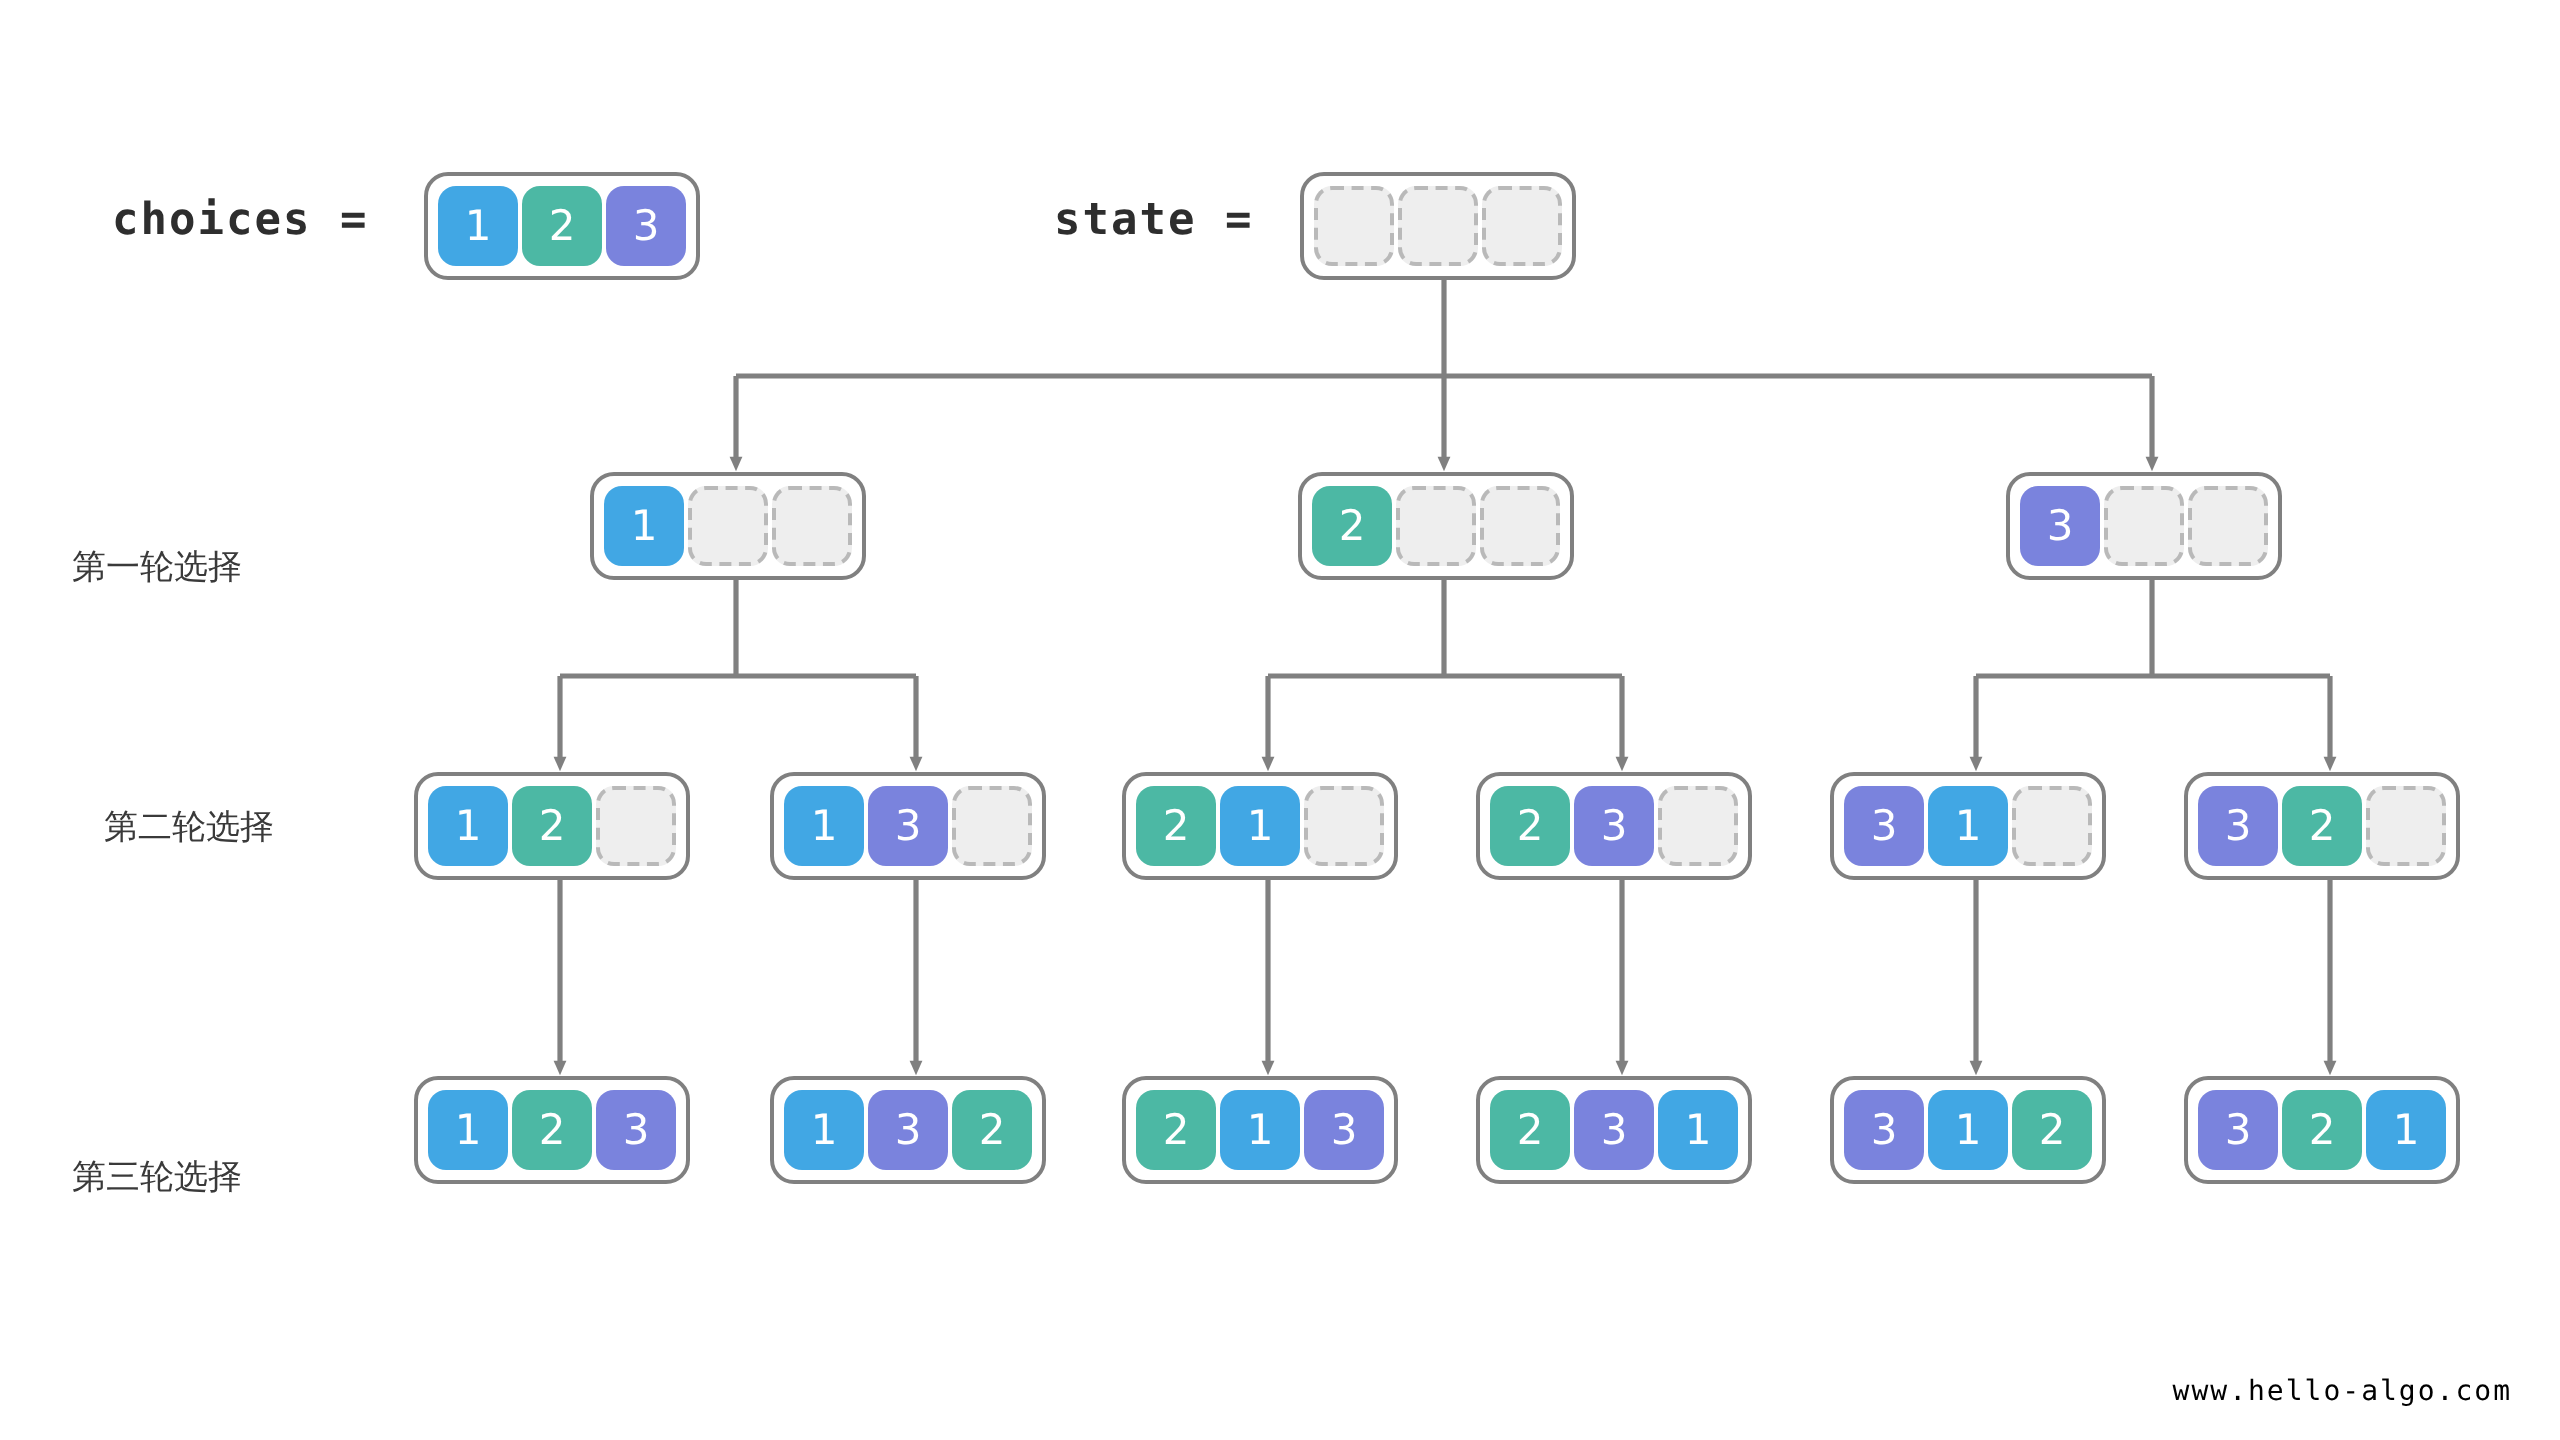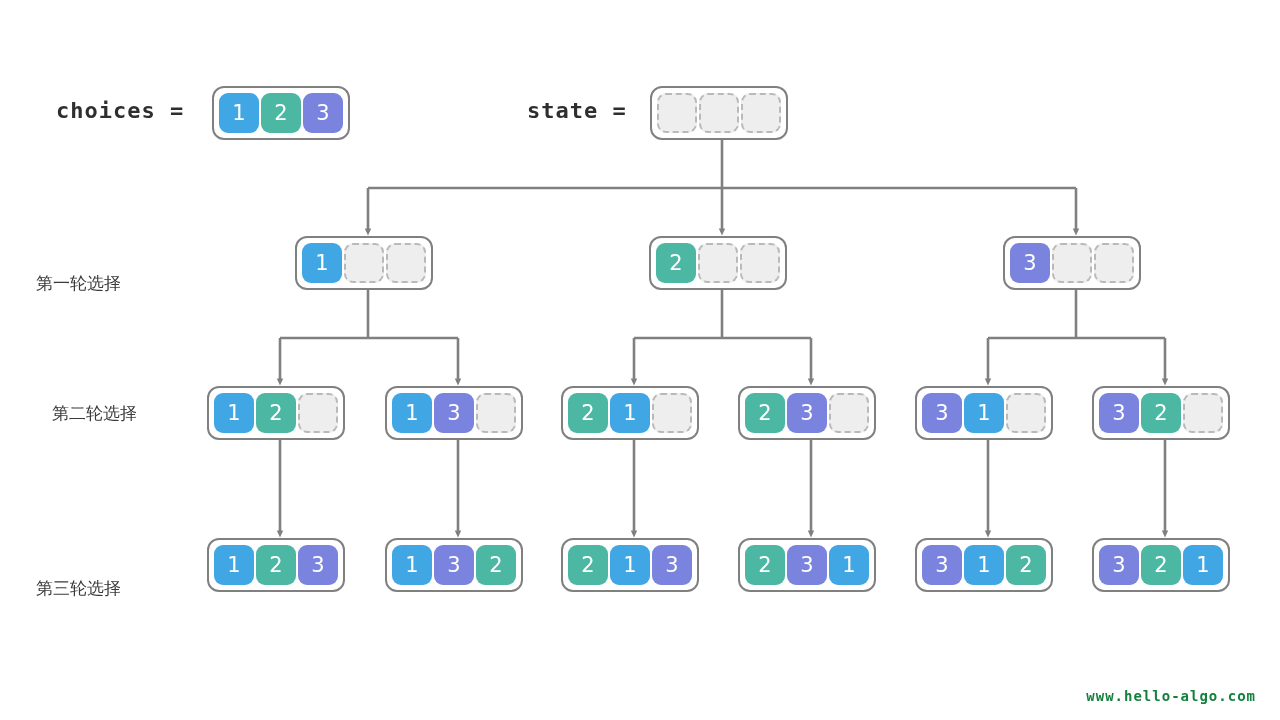--- a/index.html
+++ b/index.html
@@ -76,23 +76,22 @@
     font-size: 17px;
     color: #3a3a3a;
     white-space: nowrap;
   }
   .watermark {
     position: absolute;
     right: 24px;
     bottom: 16px;
     font-family: "DejaVu Sans Mono", monospace;
     font-size: 14px;
-    color: #15803d;
+    color: #000000;
     letter-spacing: 1px;
-    font-weight: bold;
   }
 </style>
 </head>
 <body>
 
 <div id="stage">
 
   <svg id="wires" viewBox="0 0 1280 720" xmlns="http://www.w3.org/2000/svg">
     <defs>
       <marker id="arrowhead" markerWidth="9" markerHeight="9" refX="4.2" refY="4" orient="auto" markerUnits="userSpaceOnUse">

